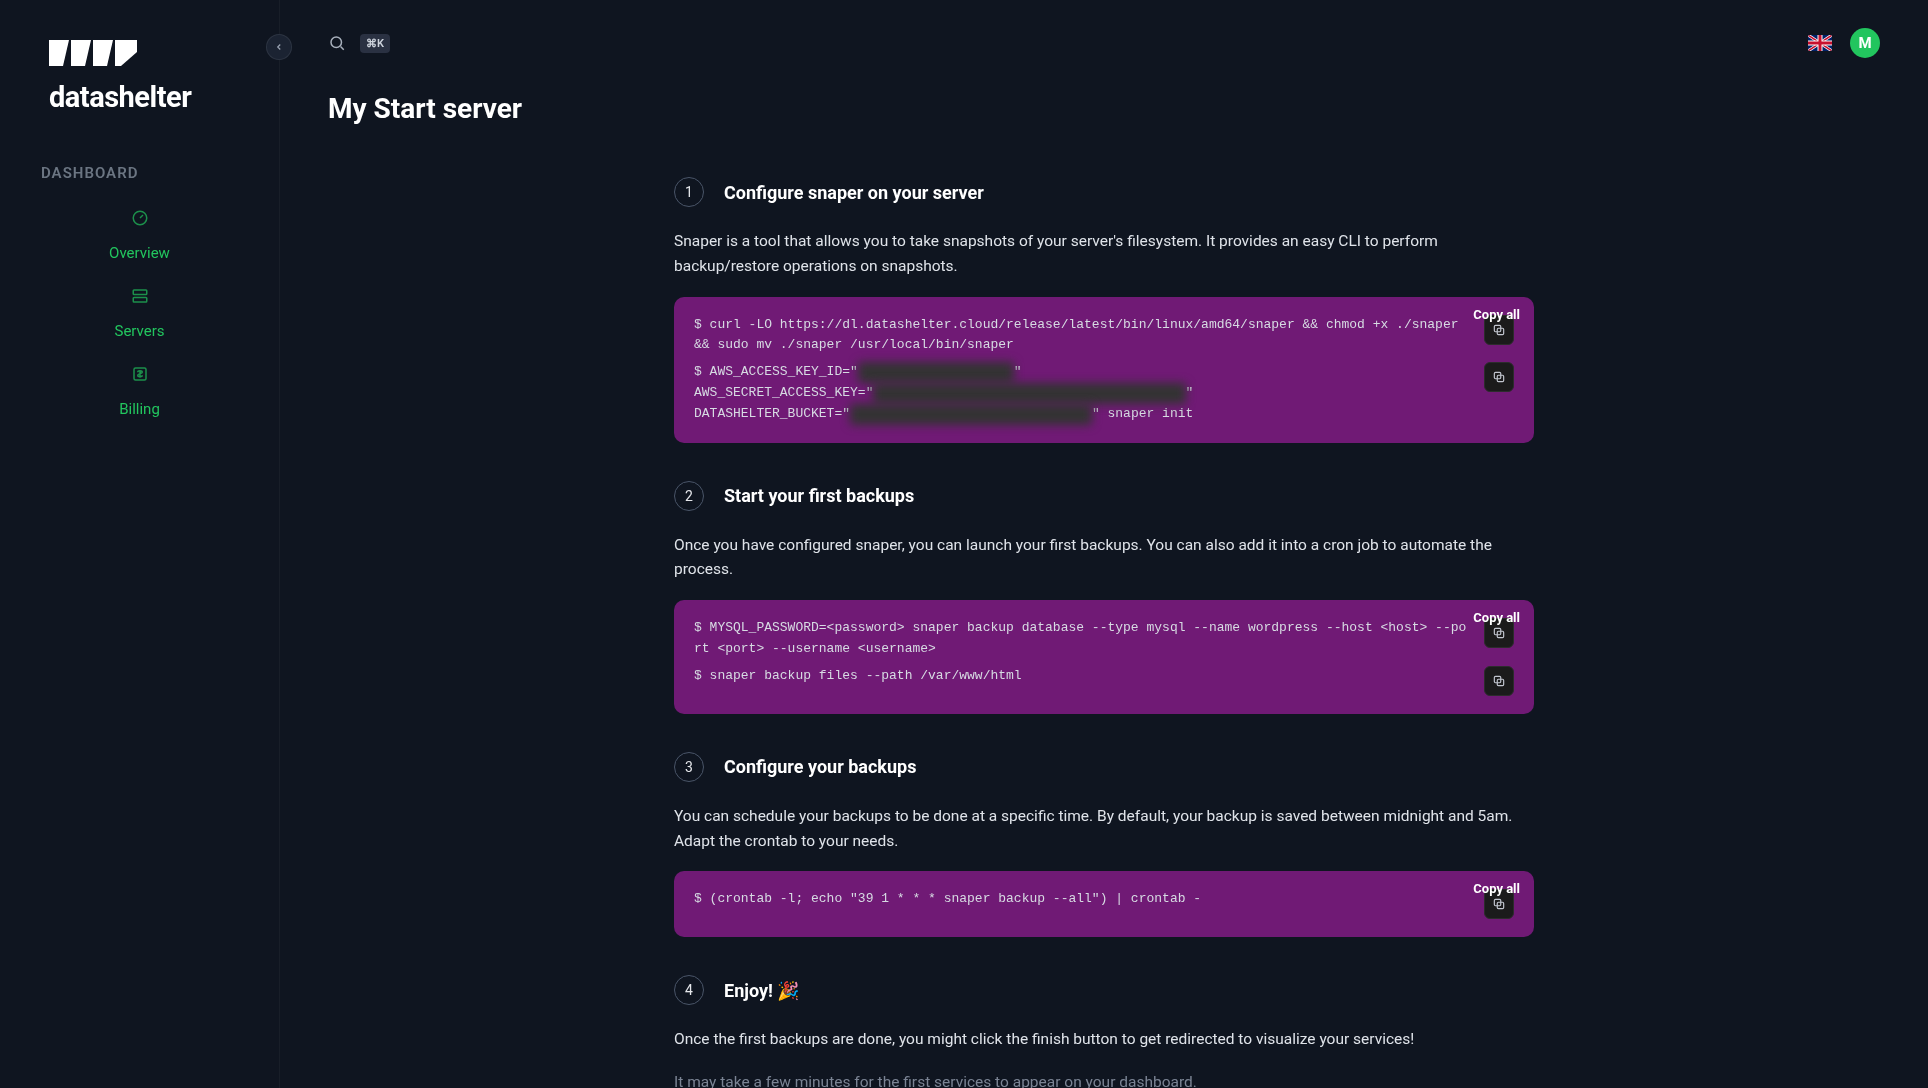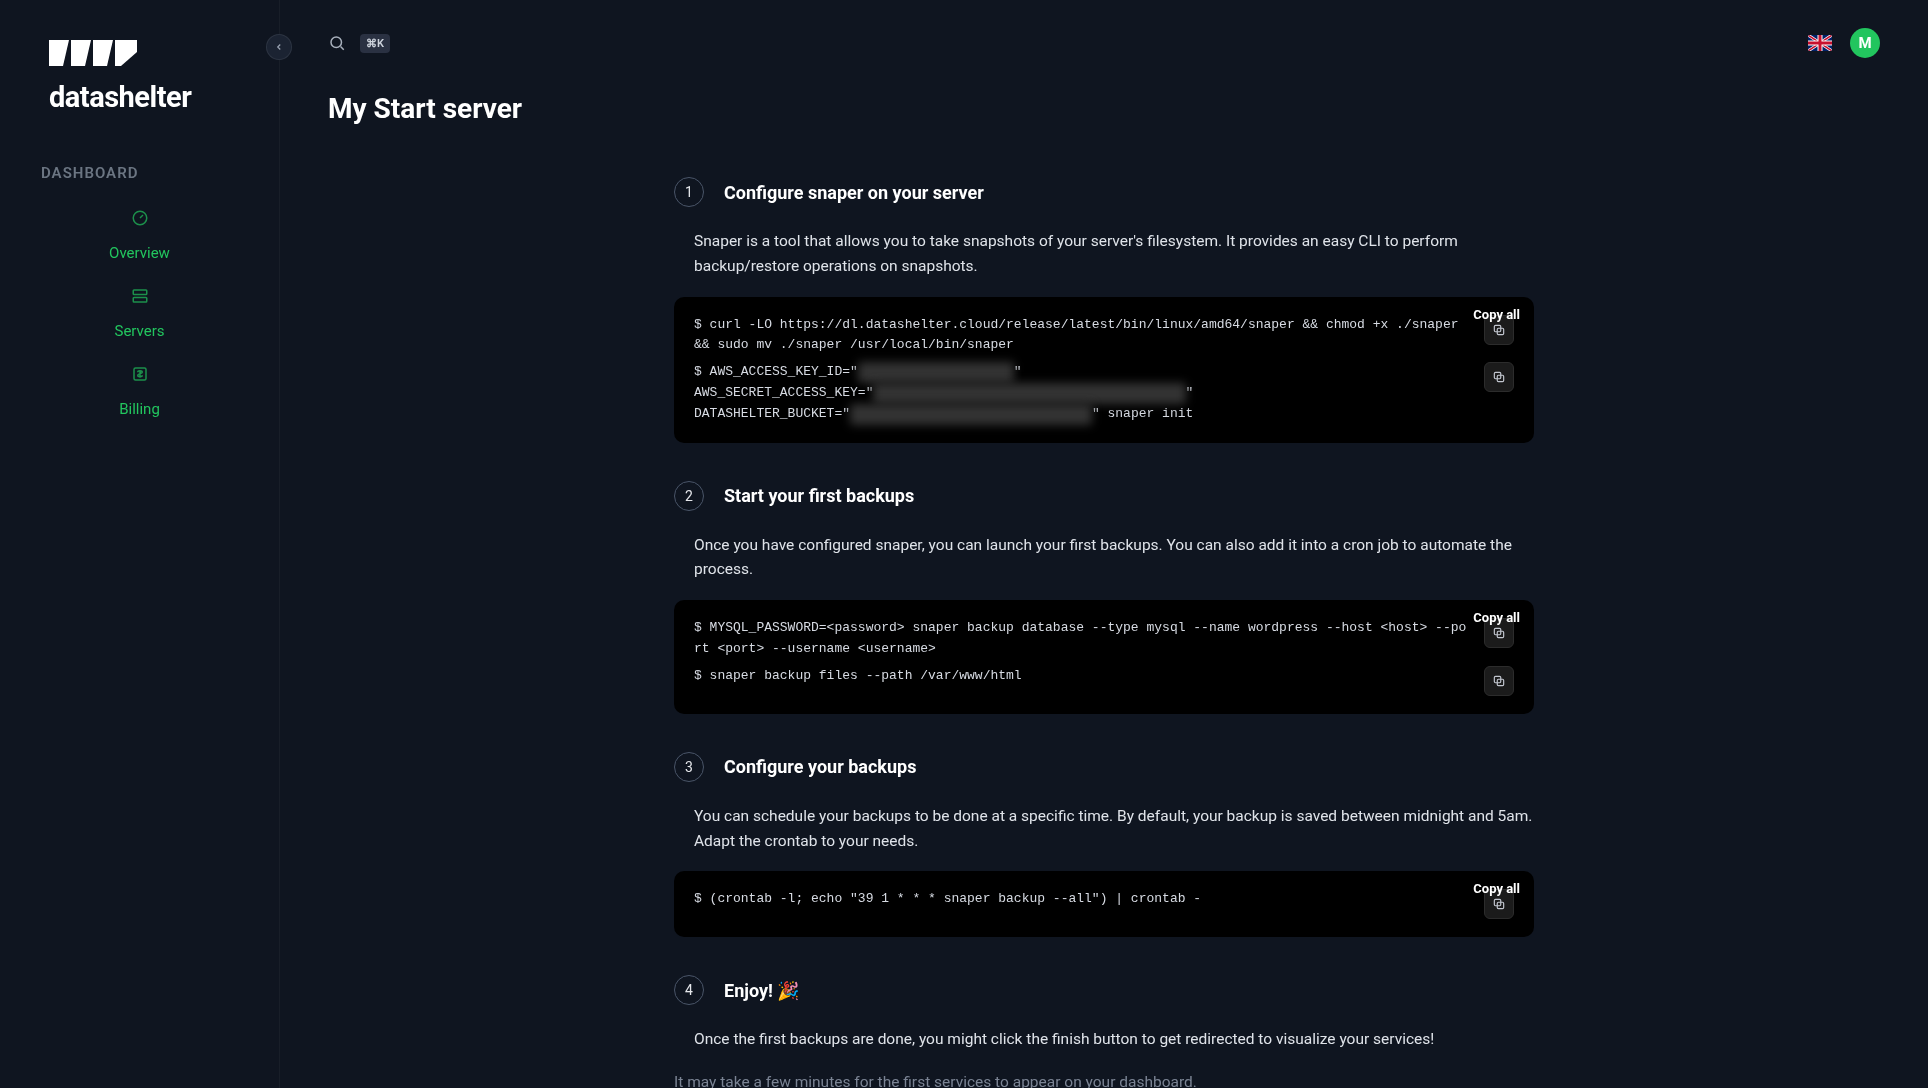--- a/index.html
+++ b/index.html
@@ -169,30 +169,29 @@
   .step-title {
     font-size: 18px;
     font-weight: 700;
     color: #fff;
   }
   .step-desc {
     font-size: 15.5px;
     line-height: 1.6;
     color: #dfe3e9;
     margin-bottom: 18px;
-    margin-left: 20px;
   }
   .step-note {
     font-size: 15.5px;
     line-height: 1.6;
     color: #7b8494;
   }
 
   .codebox {
-    background: #000000;
+    background: #701a75;
     border-radius: 10px;
     padding: 18px 20px 18px 20px;
     position: relative;
     margin-bottom: 38px;
     font-family: "SFMono-Regular", Consolas, "Liberation Mono", Menlo, monospace;
     font-size: 13px;
     line-height: 1.6;
     color: #d7dbe3;
   }
   .copy-all {

